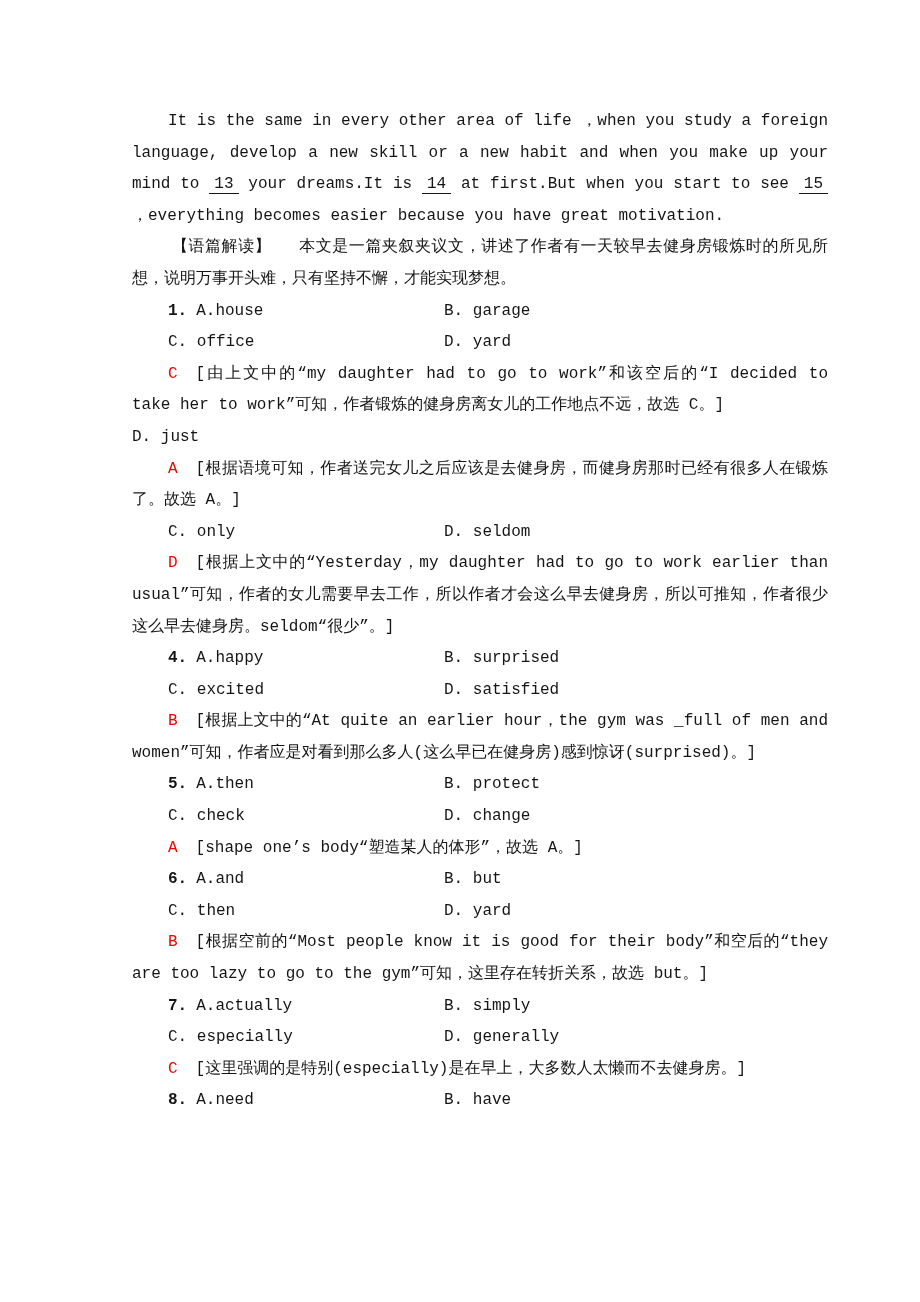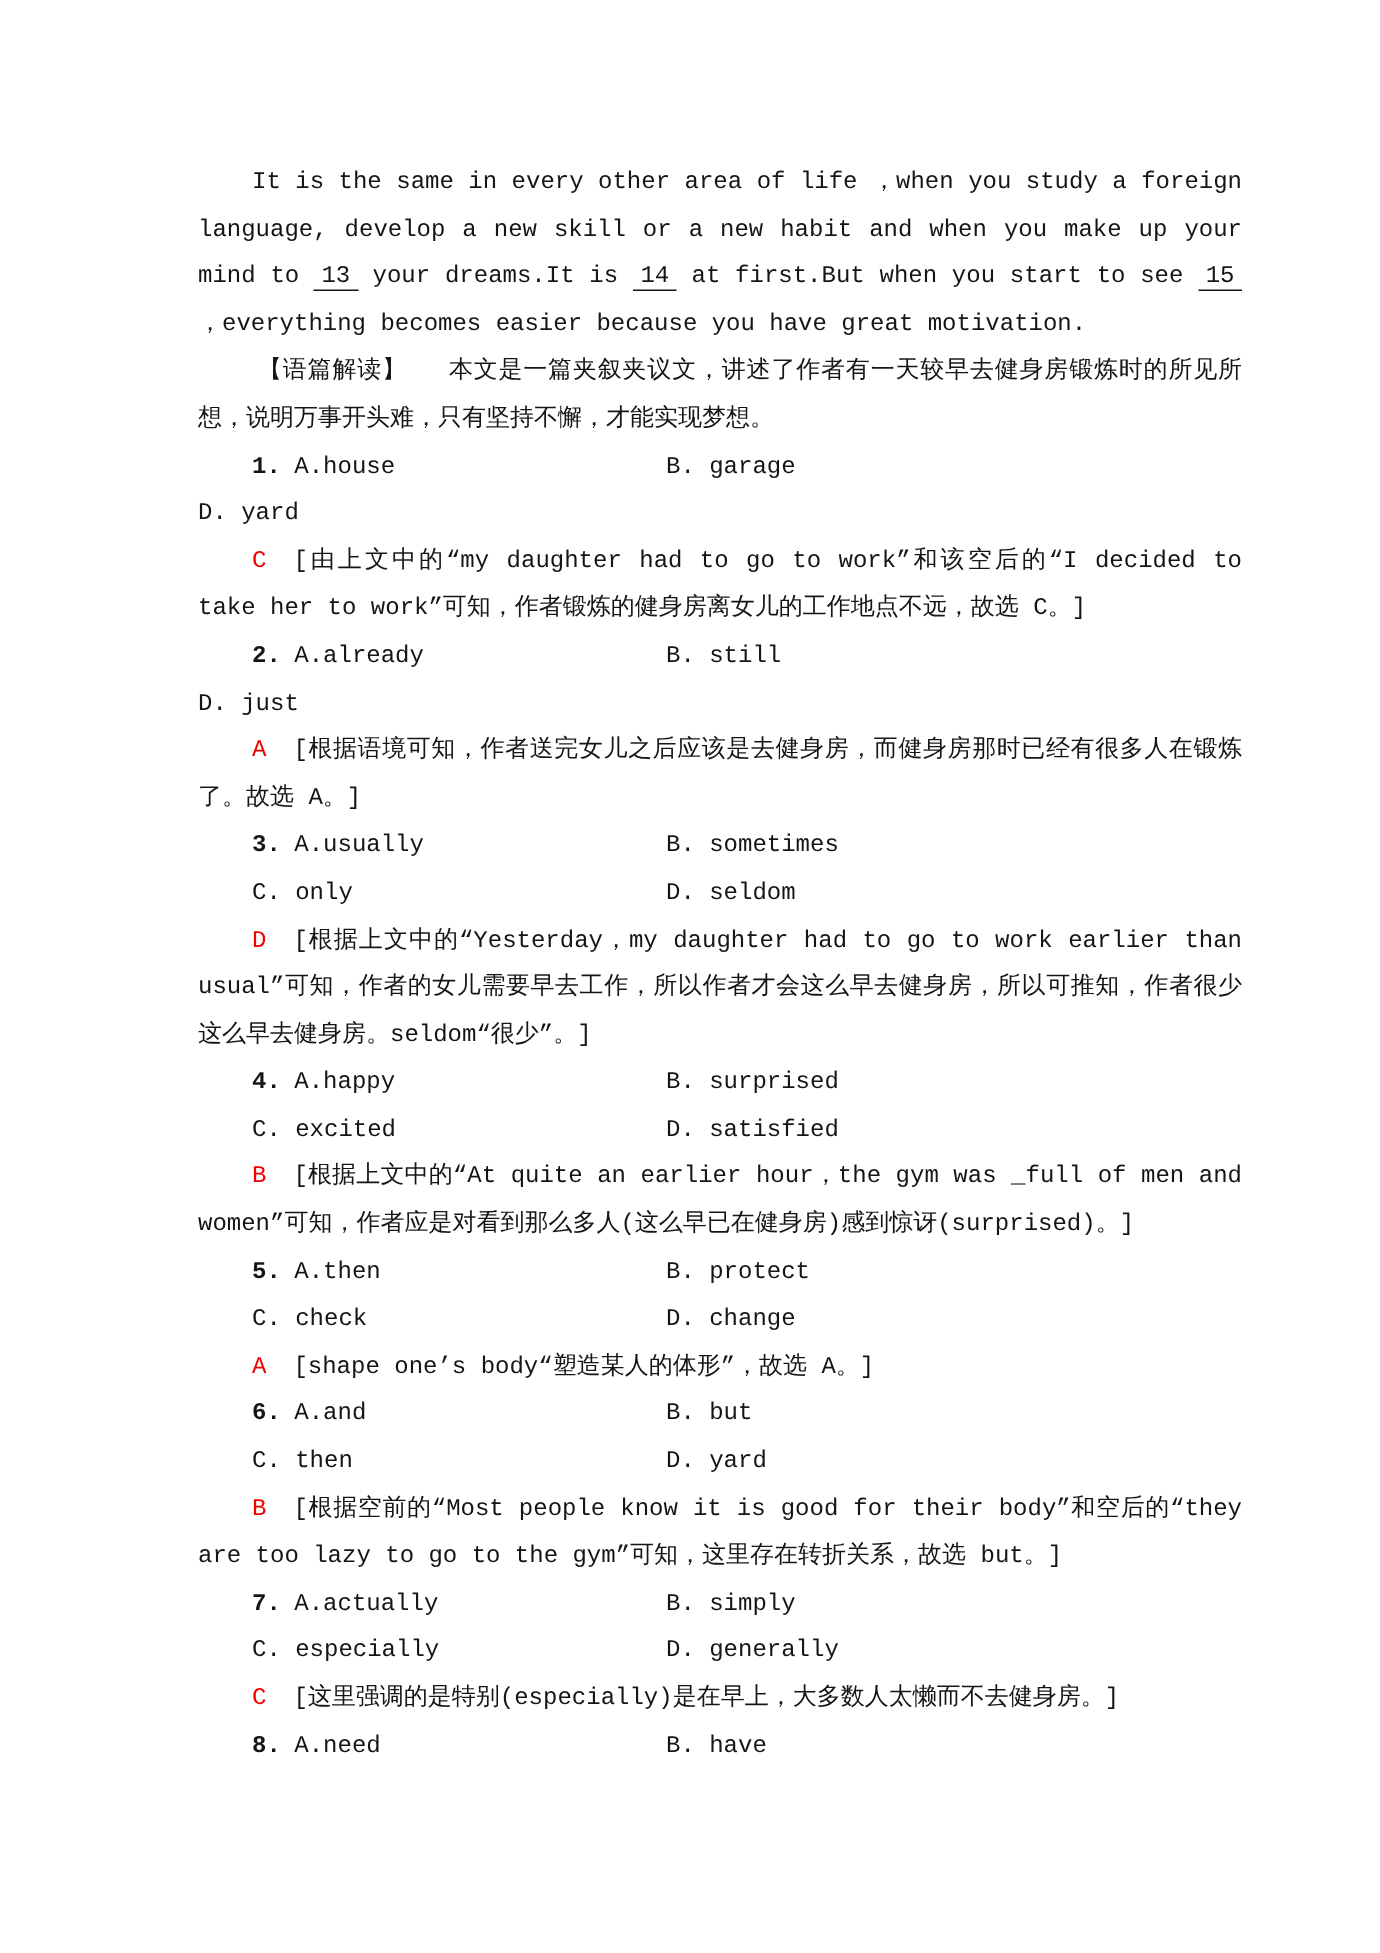--- a/index.html
+++ b/index.html
@@ -61,41 +61,34 @@
   <p class="para intro"><span>It is the same in every other area of life ，when you study a foreign language, develop a new skill or a new habit and when you make up your mind to </span><span class="blank">13</span><span> your dreams.It is </span><span class="blank">14</span><span> at first.But when you start to see </span><span class="blank">15</span><span> ，everything becomes easier because you have great motivation.</span></p>
 
   <p class="para analysis"><span class="analysis-label">【语篇解读】</span><span>本文是一篇夹叙夹议文，讲述了作者有一天较早去健身房锻炼时的所见所想，说明万事开头难，只有坚持不懈，才能实现梦想。</span></p>
 
   <div>
     <div class="opt-row">
       <span class="opt-left"><span class="qnum">1.</span><span>A.house</span></span>
       <span class="opt-right">B. garage</span>
     </div>
     <div class="opt-row">
+      <span class="opt-left"><span>C. office</span></span>
       <span class="opt-right">D. yard</span>
     </div>
     <p class="para expl"><span class="ans">C</span><span>[由上文中的“my daughter had to go to work”和该空后的“I decided to take her to work”可知，作者锻炼的健身房离女儿的工作地点不远，故选 C。]</span></p>
   </div>
 
   <div>
     <div class="opt-row">
-      <span class="opt-left"><span class="qnum">2.</span><span>A.already</span></span>
-      <span class="opt-right">B. still</span>
-    </div>
-    <div class="opt-row">
       <span class="opt-right">D. just</span>
     </div>
     <p class="para expl"><span class="ans">A</span><span>[根据语境可知，作者送完女儿之后应该是去健身房，而健身房那时已经有很多人在锻炼了。故选 A。]</span></p>
   </div>
 
   <div>
-    <div class="opt-row">
-      <span class="opt-left"><span class="qnum">3.</span><span>A.usually</span></span>
-      <span class="opt-right">B. sometimes</span>
-    </div>
     <div class="opt-row">
       <span class="opt-left"><span>C. only</span></span>
       <span class="opt-right">D. seldom</span>
     </div>
     <p class="para expl"><span class="ans">D</span><span>[根据上文中的“Yesterday，my daughter had to go to work earlier than usual”可知，作者的女儿需要早去工作，所以作者才会这么早去健身房，所以可推知，作者很少这么早去健身房。seldom“很少”。]</span></p>
   </div>
 
   <div>
     <div class="opt-row">
       <span class="opt-left"><span class="qnum">4.</span><span>A.happy</span></span>

